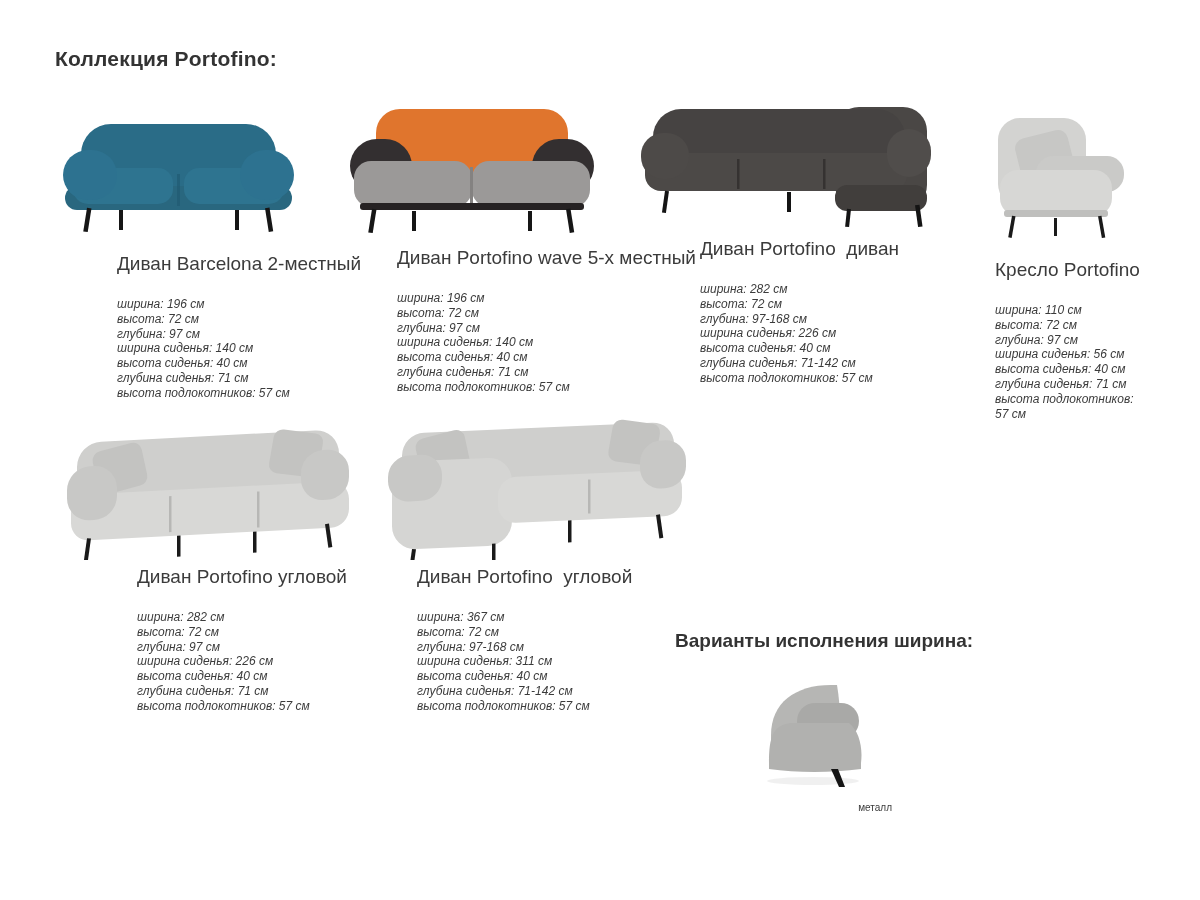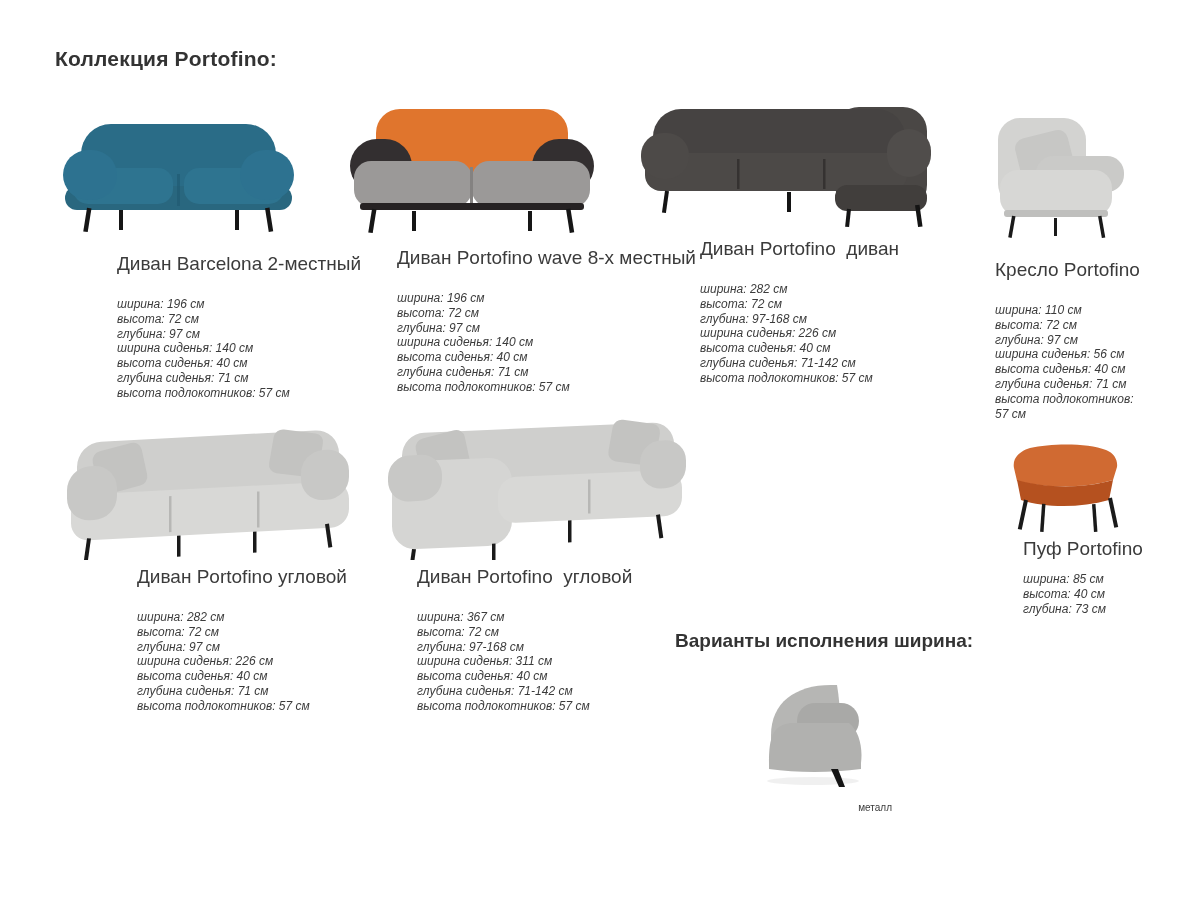--- a/index.html
+++ b/index.html
@@ -83,21 +83,21 @@
         <rect x="18" y="100" width="224" height="7" rx="3" fill="#262223"></rect>
         <g fill="#161616">
           <rect x="30" y="106" width="4.5" height="24" transform="rotate(9 32 106)"></rect>
           <rect x="70" y="108" width="4" height="20"></rect>
           <rect x="186" y="108" width="4" height="20"></rect>
           <rect x="224" y="106" width="4.5" height="24" transform="rotate(-9 226 106)"></rect>
         </g>
       </svg>
     </div>
     <div class="p-text" style="left:57px;top:144px">
-      <h3 class="p-name">Диван Portofino wave 8-х местный</h3>
+      <h3 class="p-name">Диван Portofino wave 5-х местный</h3>
       <ul class="specs">
         <li>ширина: 196 см</li>
         <li>высота: 72 см</li>
         <li>глубина: 97 см</li>
         <li>ширина сиденья: 140 см</li>
         <li>высота сиденья: 40 см</li>
         <li>глубина сиденья: 71 см</li>
         <li>высота подлокотников: 57 см</li>
       </ul>
     </div>
@@ -238,42 +238,20 @@
         <li>высота: 72 см</li>
         <li>глубина: 97-168 см</li>
         <li>ширина сиденья: 311 см</li>
         <li>высота сиденья: 40 см</li>
         <li>глубина сиденья: 71-142 см</li>
         <li>высота подлокотников: 57 см</li>
       </ul>
     </div>
   </section>
 
-  <section class="product" style="left:995px;top:438px;width:155px;height:200px">
-    <div class="p-img" style="left:5px;top:0;width:135px;height:98px">
-      <svg viewBox="0 0 135 98" xmlns="http://www.w3.org/2000/svg">
-        <path d="M30,10 C52,5 88,5 106,12 C114,15 118,22 117,29 L113,42 C82,51 44,50 17,43 L14,30 C12,20 20,13 30,10 Z" fill="#d06a32"></path>
-        <path d="M17,42 C45,50 83,51 113,42 L109,62 C80,70 46,70 21,62 Z" fill="#b5511f"></path>
-        <g fill="#1a1a1a">
-          <rect x="24" y="62" width="4" height="30" transform="rotate(12 26 62)"></rect>
-          <rect x="42" y="66" width="3.5" height="28" transform="rotate(4 44 66)"></rect>
-          <rect x="92" y="66" width="3.5" height="28" transform="rotate(-4 94 66)"></rect>
-          <rect x="108" y="60" width="4" height="30" transform="rotate(-12 110 60)"></rect>
-        </g>
-      </svg>
-    </div>
-    <div class="p-text tight" style="left:28px;top:100px">
-      <h3 class="p-name">Пуф Portofino</h3>
-      <ul class="specs">
-        <li>ширина: 85 см</li>
-        <li>высота: 40 см</li>
-        <li>глубина: 73 см</li>
-      </ul>
-    </div>
-  </section>
 
   <section class="legs-section">
     <h2 class="legs-title">Варианты исполнения ширина:</h2>
     <div class="leg-img">
       <svg viewBox="0 0 115 113" xmlns="http://www.w3.org/2000/svg">
         <ellipse cx="56" cy="106" rx="46" ry="4" fill="#000000" opacity="0.06"></ellipse>
         <path d="M14,86 L14,60 C14,28 38,10 74,10 L80,10 C84,34 84,58 80,80 L76,86 Z" fill="#b6b6b4"></path>
         <rect x="40" y="28" width="62" height="36" rx="18" fill="#a9a9a7"></rect>
         <path d="M12,88 C12,62 16,50 34,48 L92,48 C102,56 106,72 104,88 L104,94 C74,98 40,98 12,94 Z" fill="#b1b1af"></path>
         <path d="M74,94 L81,94 L88,112 L82,112 Z" fill="#141414"></path>

